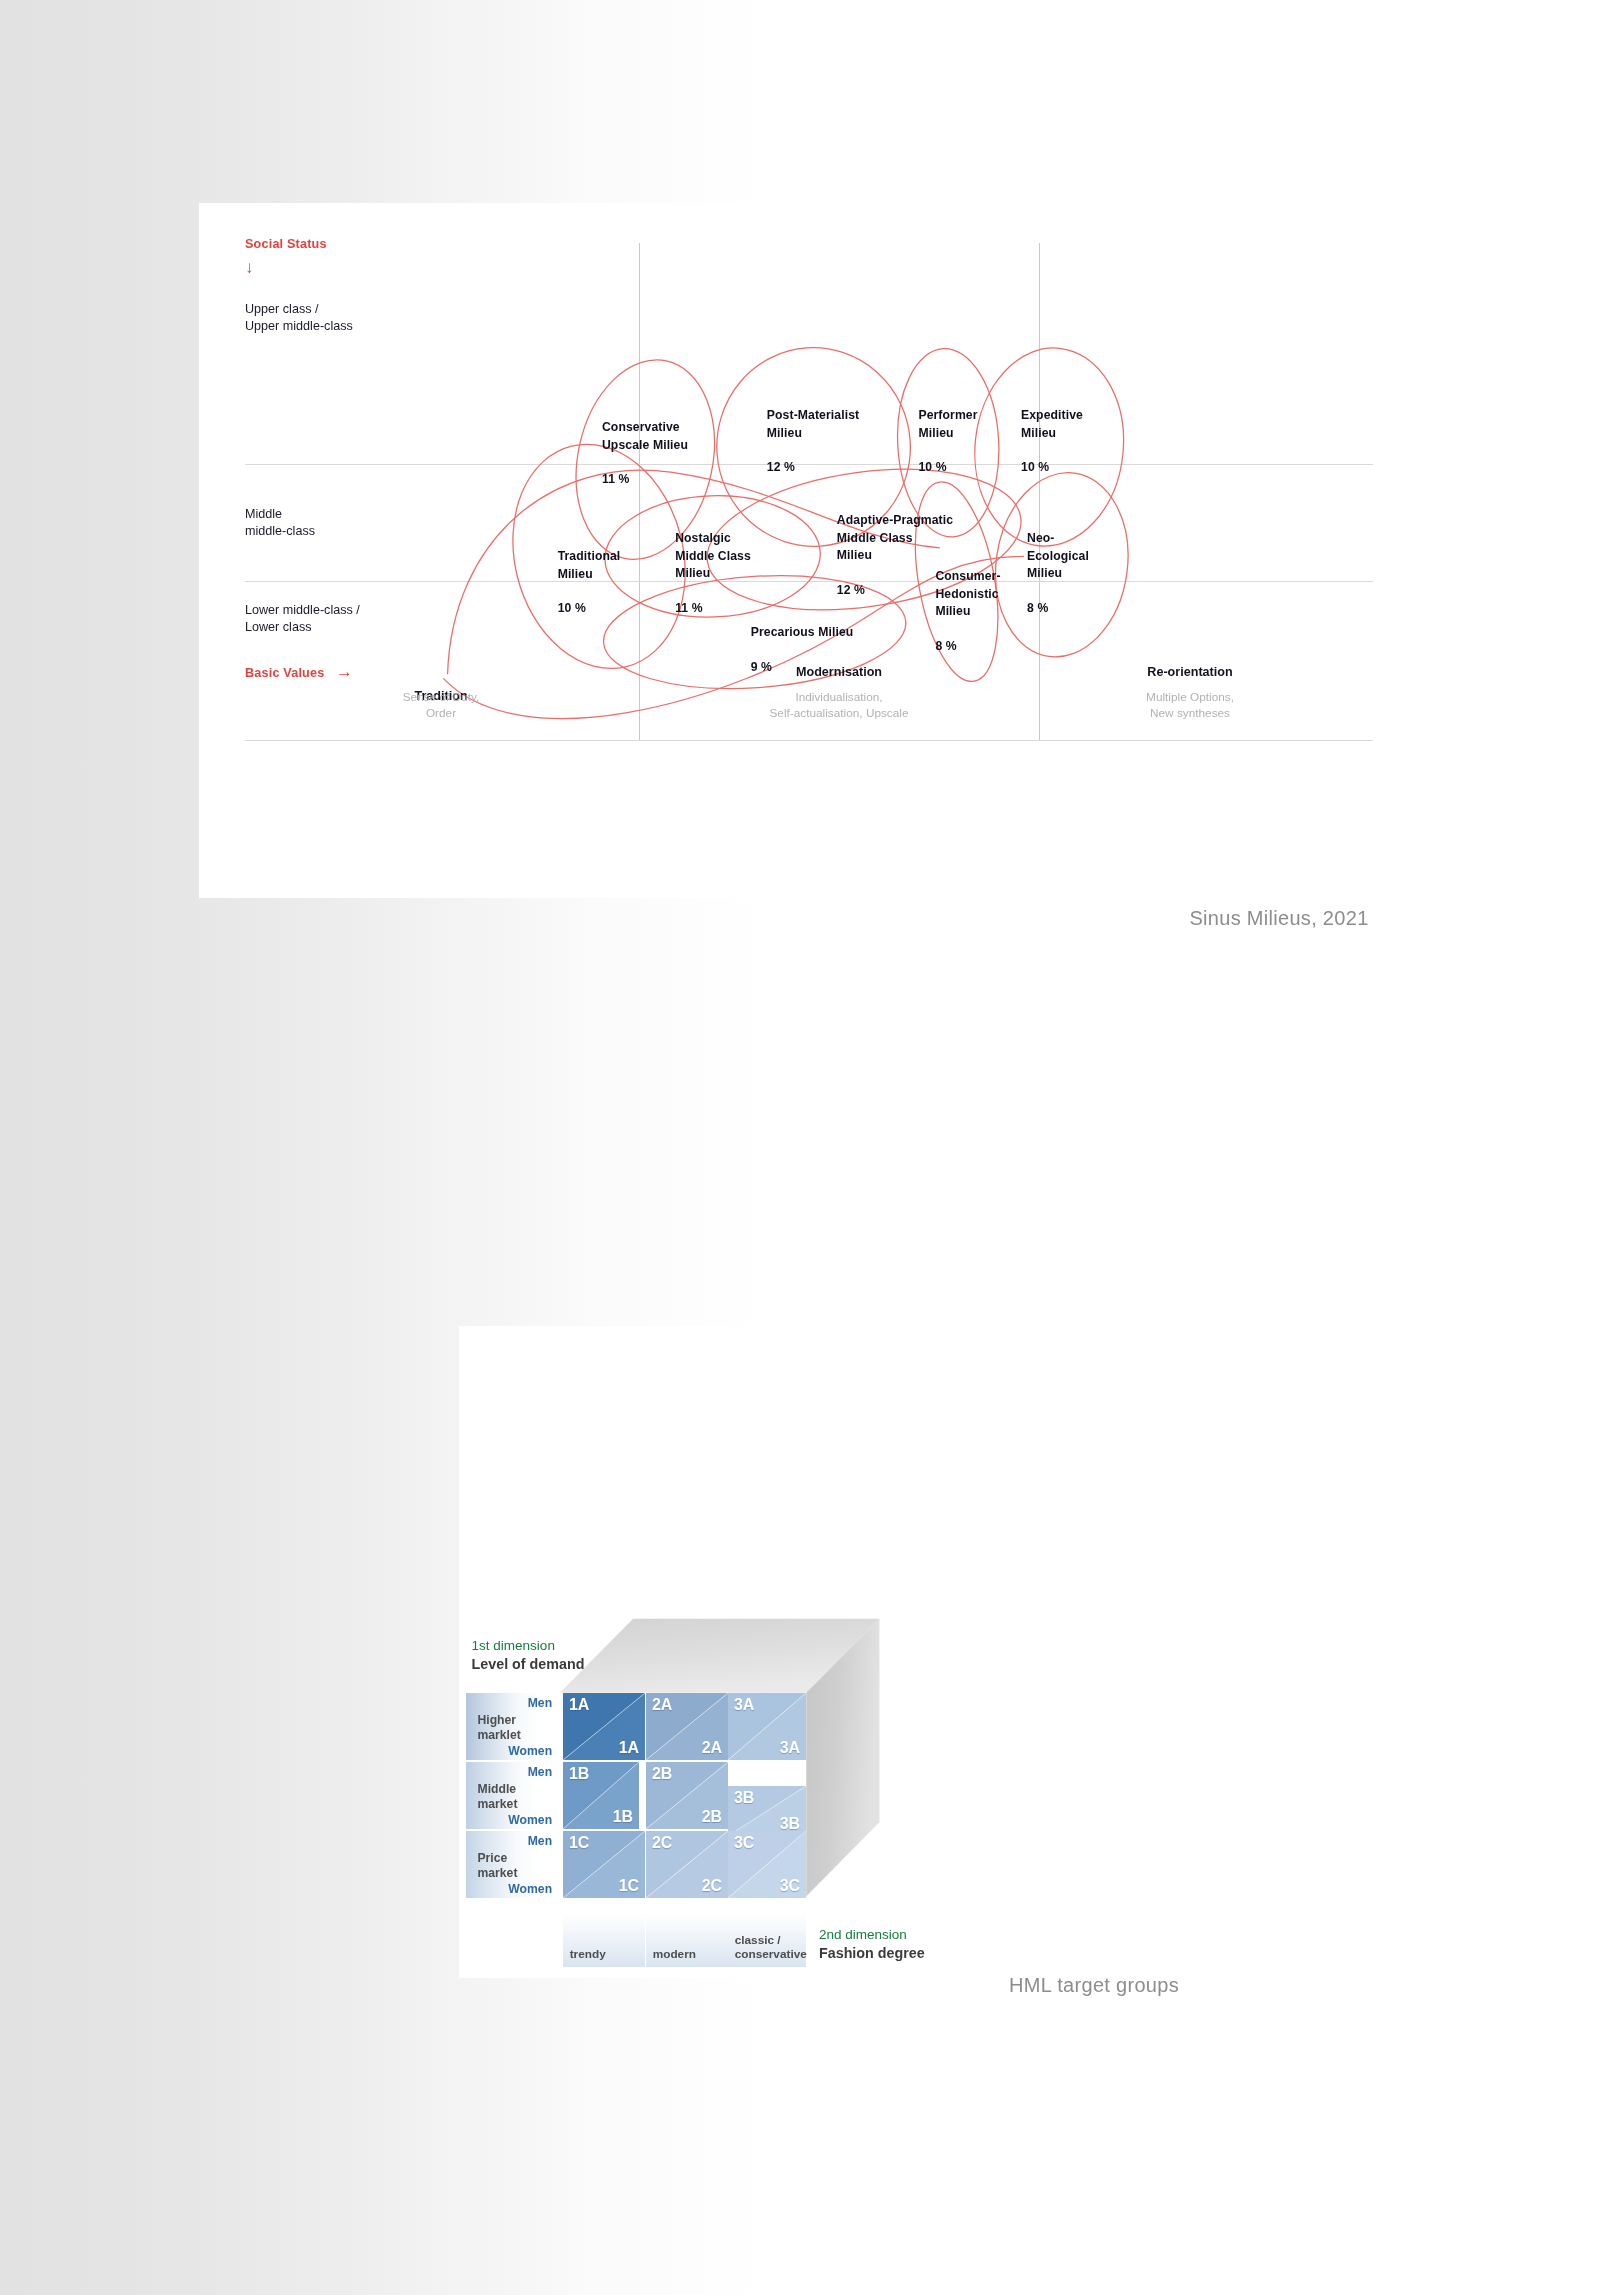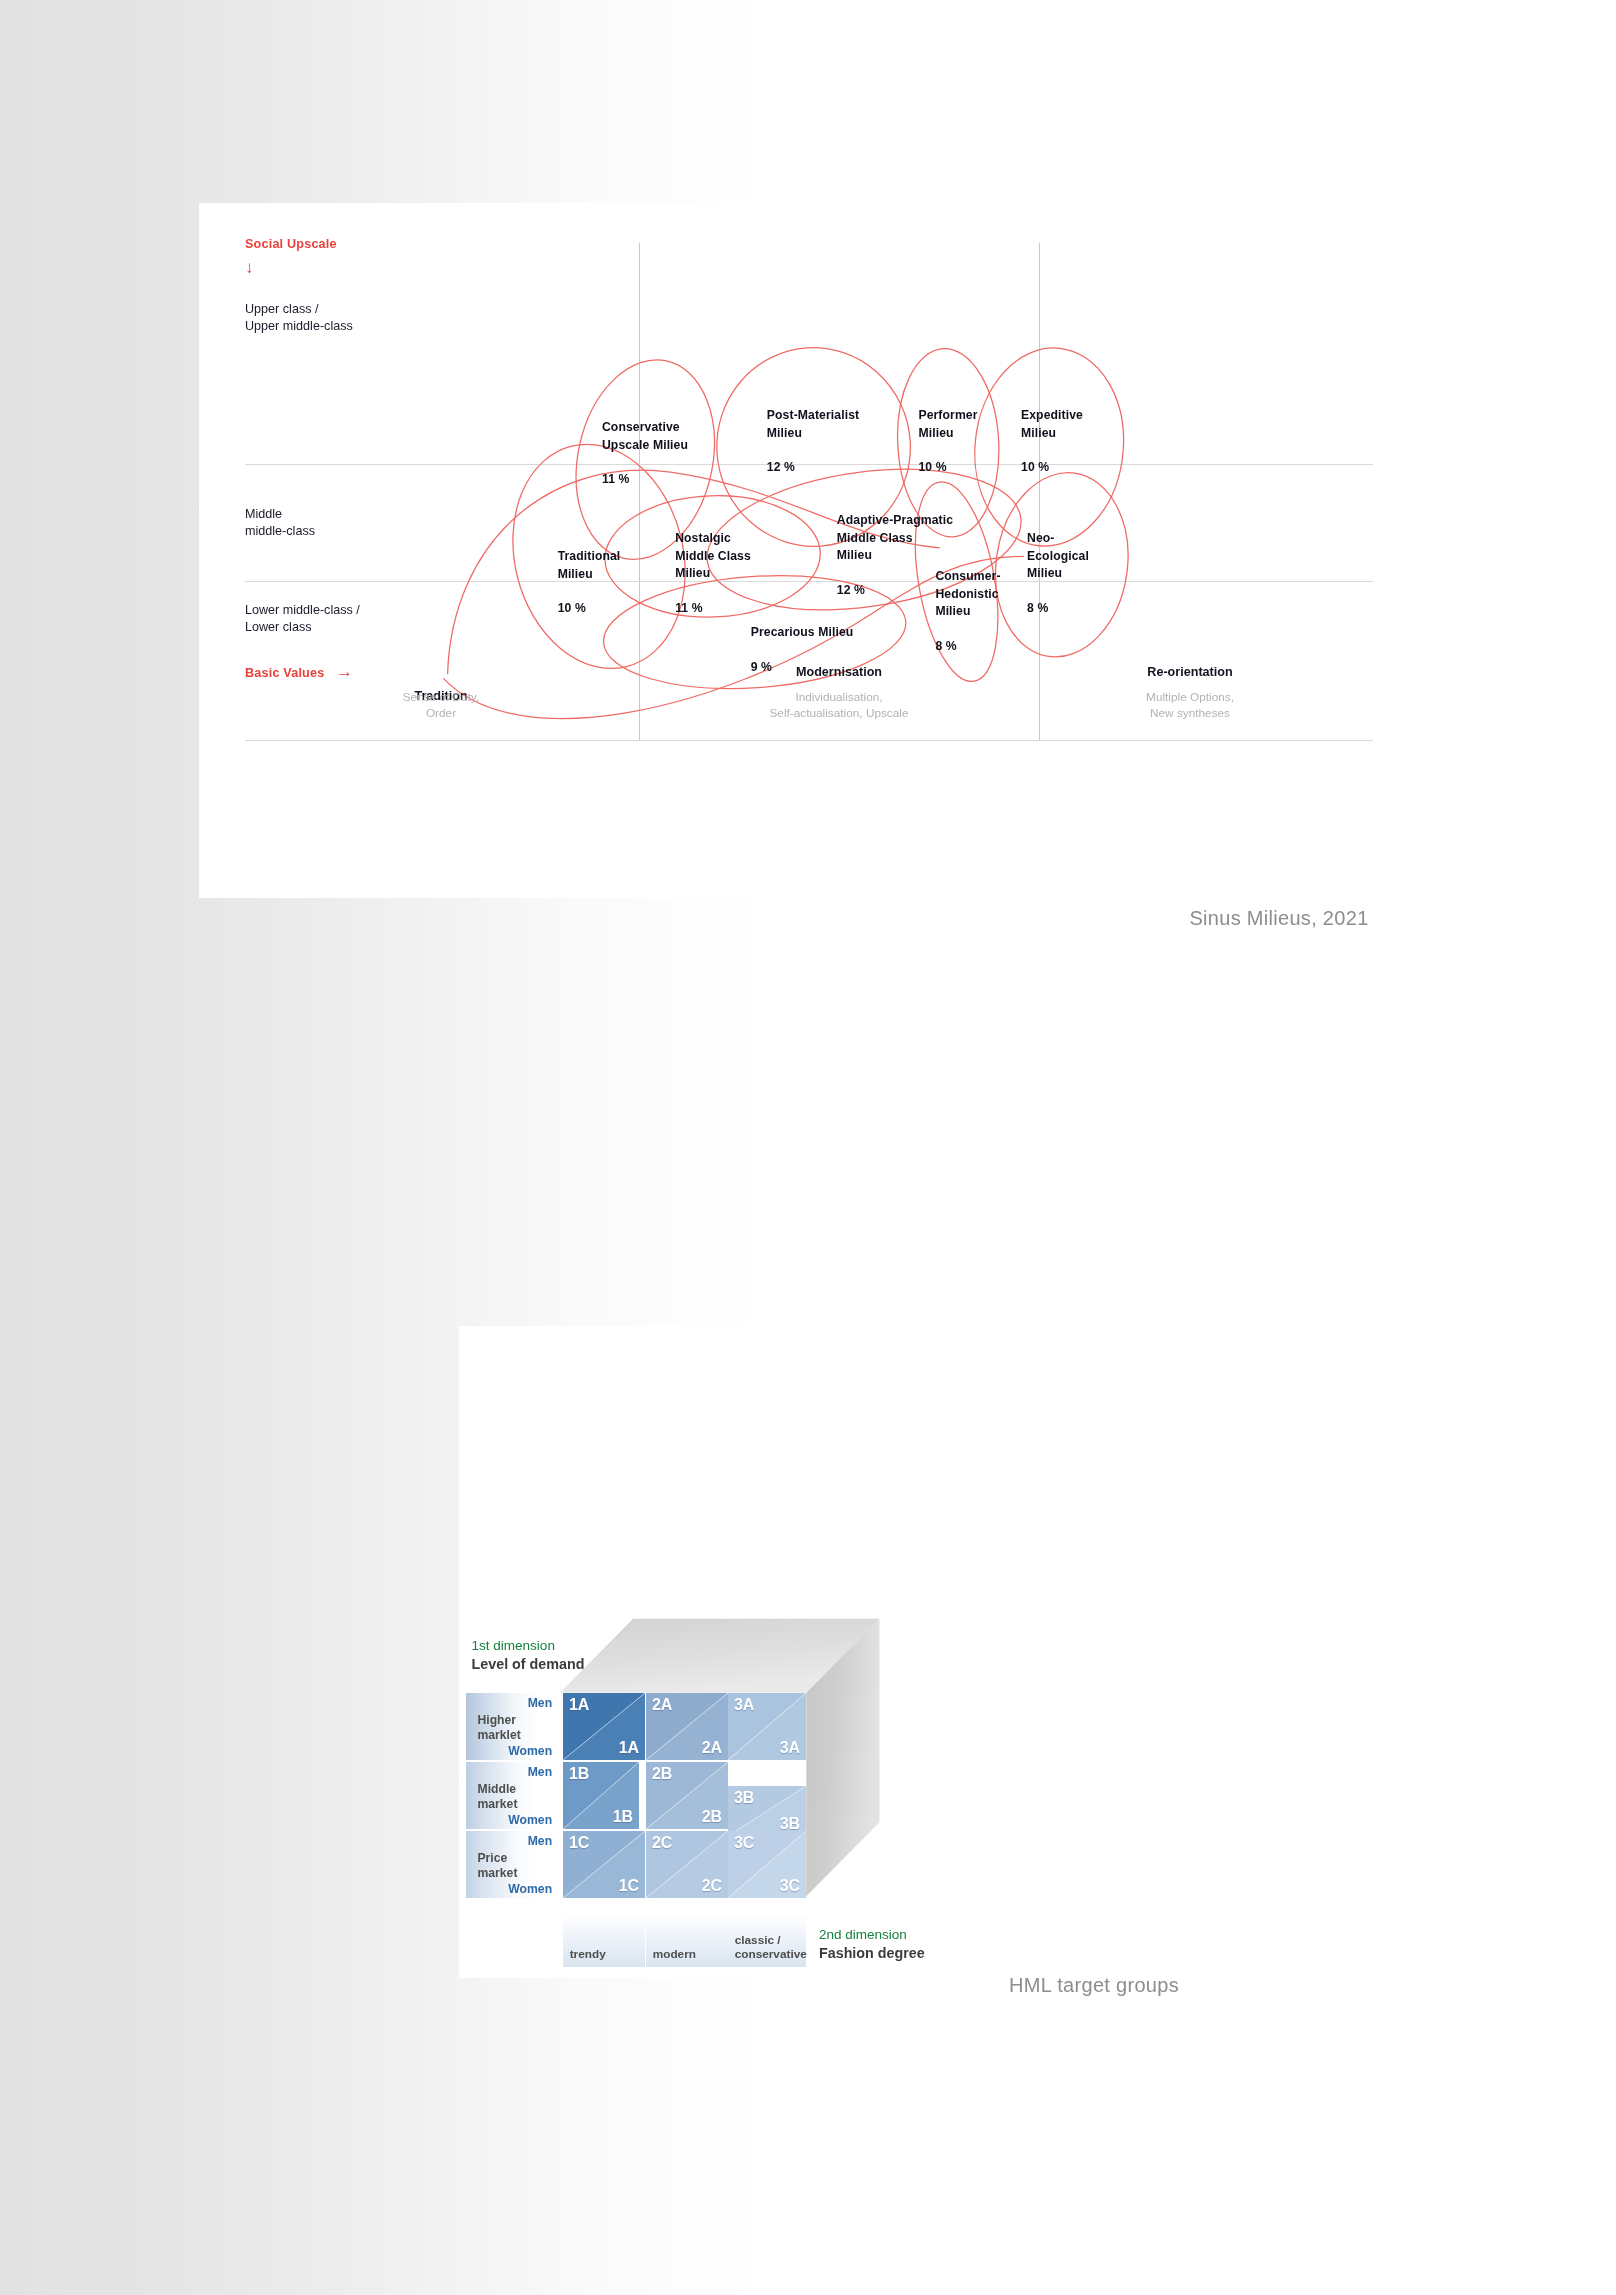--- a/index.html
+++ b/index.html
@@ -218,21 +218,21 @@
 
         <ellipse cx="900" cy="450" rx="45" ry="120" transform="rotate(-10 900 450)"></ellipse>
 
         <ellipse cx="660" cy="510" rx="180" ry="66" transform="rotate(-4 660 510)"></ellipse>
 
         <path d="M295 560 C 300 400 420 300 560 320 C 700 340 770 400 880 410"></path>
         <path d="M290 565 C 380 660 620 600 780 500 C 860 450 900 420 980 420"></path>
       </g>
     </svg>
 
-    <div class="axis-title" style="left:46px; top:34px;">Social Upscale</div>
+    <div class="axis-title" style="left:46px; top:34px;">Social Status</div>
     <div class="axis-arrow-down" style="left:46px; top:56px;">↓</div>
 
     <div class="axis-title" style="left:46px; top:463px;">Basic Values</div>
     <div class="axis-arrow-right" style="left:137px; top:460px;">→</div>
 
     <div class="row-label" style="left:46px; top:98px;">Upper class /
 Upper middle-class</div>
     <div class="row-label" style="left:46px; top:303px;">Middle
 middle-class</div>
     <div class="row-label" style="left:46px; top:399px;">Lower middle-class /

